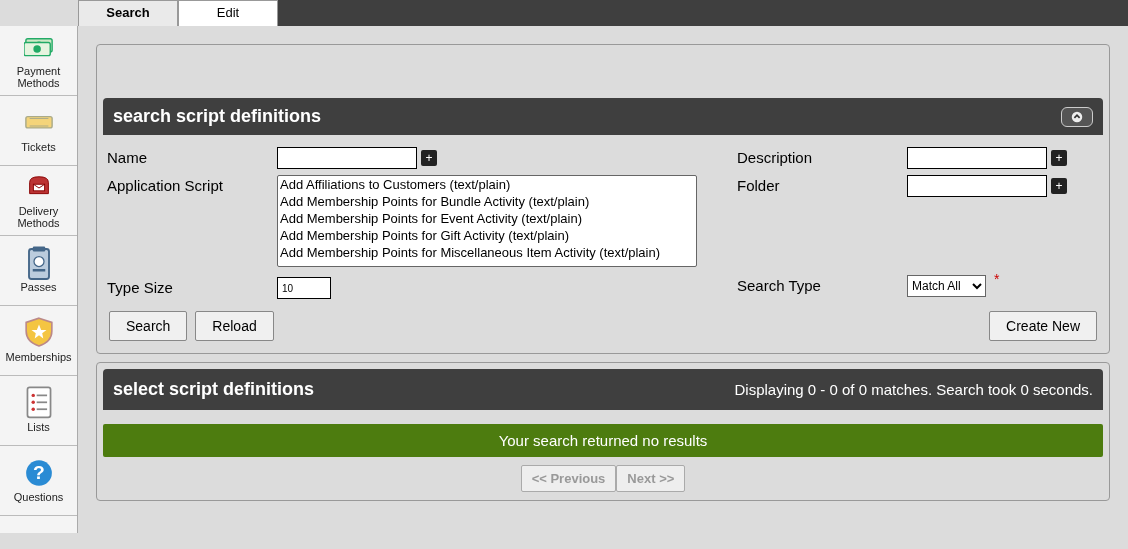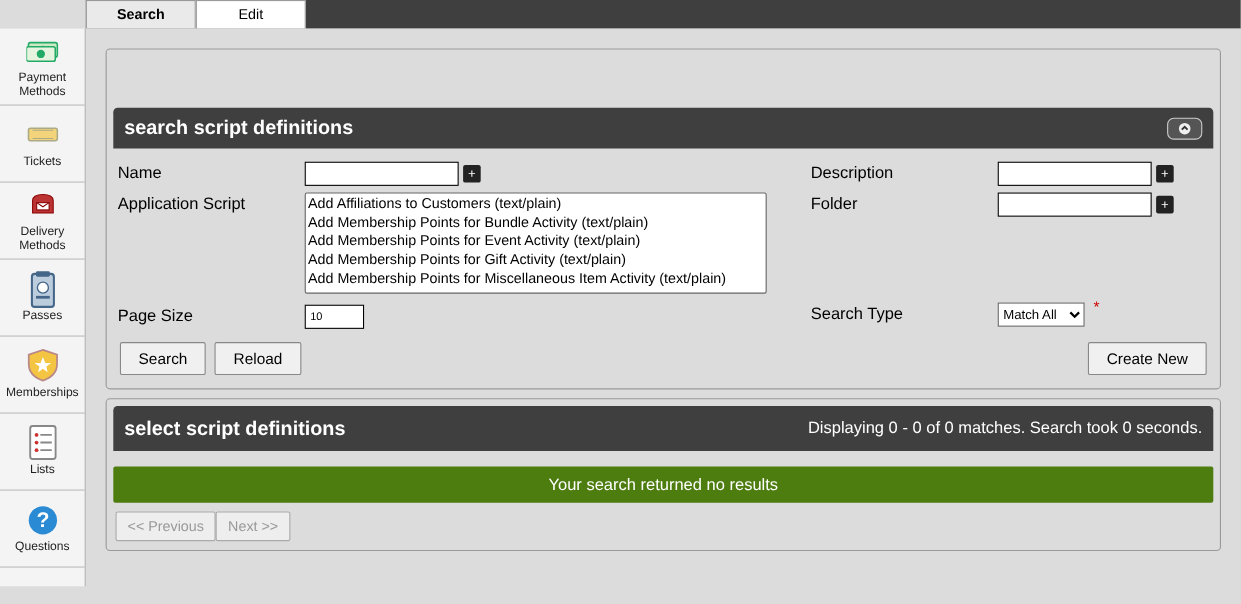--- a/index.html
+++ b/index.html
@@ -185,22 +185,23 @@
     margin-top: 14px;
     background: #4d7c0f;
     color: #fff;
     text-align: center;
     padding: 8px;
     font-size: 15px;
     border-radius: 2px;
   }
   .pager {
     display:flex;
-    justify-content: flex-start;
+    justify-content: center;
     padding: 8px 2px 2px 2px;
+    font-weight: bold;
   }
   .page-btn {
     border: 1px solid #aaa;
     background: #eee;
     color: #999;
     padding: 5px 10px;
     font-size: 13px;
     border-radius: 2px;
     cursor: default;
   }
@@ -320,21 +321,21 @@
               <select multiple="" class="multi" size="5" id="app-script-select">
                   <option>Add Affiliations to Customers (text/plain)</option>
                   <option>Add Membership Points for Bundle Activity (text/plain)</option>
                   <option>Add Membership Points for Event Activity (text/plain)</option>
                   <option>Add Membership Points for Gift Activity (text/plain)</option>
                   <option>Add Membership Points for Miscellaneous Item Activity (text/plain)</option>
                 </select>
             </div>
           </div>
           <div class="form-row" style="margin-top:10px;">
-            <div class="lbl">Page Size</div>
+            <div class="lbl">Type Size</div>
             <div class="ctrl">
               <input type="text" class="pagesize-input" value="10" style="">
             </div>
           </div>
         </div>
 
         <div class="col-right">
           <div class="form-row">
             <div class="lbl">Description</div>
             <div class="ctrl">

